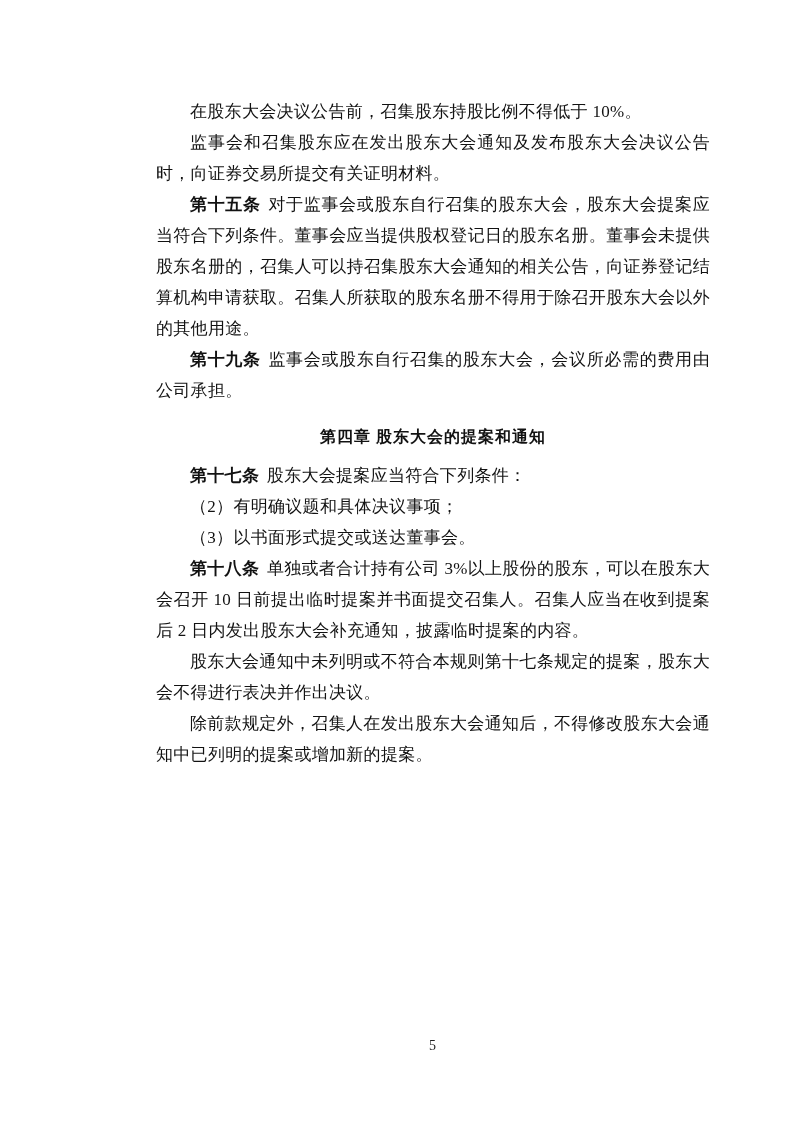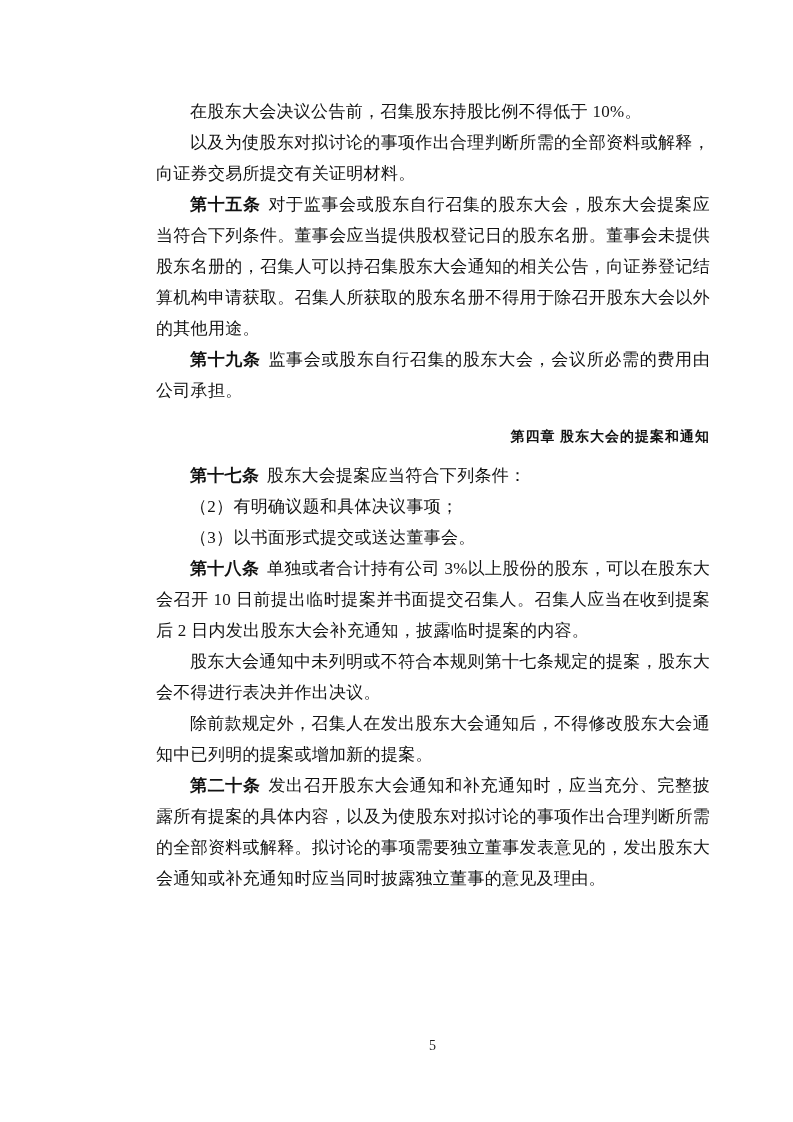--- a/index.html
+++ b/index.html
@@ -31,24 +31,24 @@
     text-align: justify;
     text-indent: 2em;
     letter-spacing: 0.3px;
     word-break: break-all;
   }
   .content p .term {
     font-weight: bold;
     margin-right: 0.45em;
   }
   .content p.chapter {
-    text-align: right;
+    text-align: center;
     text-indent: 0;
     font-weight: bold;
-    font-size: 14px;
+    font-size: 16px;
     margin-top: 15px;
     margin-bottom: 8px;
     letter-spacing: 1px;
   }
   .page-footer {
     position: absolute;
     left: 0;
     width: 100%;
     top: 1036px;
     text-align: center;
@@ -56,26 +56,25 @@
     line-height: 20px;
     color: #222222;
   }
 </style>
 </head>
 <body>
 
 <div class="page">
   <div class="content" id="document-content">
       <p><span>在股东大会决议公告前，召集股东持股比例不得低于 10%。</span></p>
-      <p><span>以及为使股东对拟讨论的事项作出合理判断所需的全部资料或解释，向证券交易所提交有关证明材料。</span></p>
+      <p><span>监事会和召集股东应在发出股东大会通知及发布股东大会决议公告时，向证券交易所提交有关证明材料。</span></p>
       <p><b class="term">第十五条</b><span>对于监事会或股东自行召集的股东大会，股东大会提案应当符合下列条件。董事会应当提供股权登记日的股东名册。董事会未提供股东名册的，召集人可以持召集股东大会通知的相关公告，向证券登记结算机构申请获取。召集人所获取的股东名册不得用于除召开股东大会以外的其他用途。</span></p>
       <p><b class="term">第十九条</b><span>监事会或股东自行召集的股东大会，会议所必需的费用由公司承担。</span></p>
       <p class="chapter"><span>第四章 股东大会的提案和通知</span></p>
       <p><b class="term">第十七条</b><span>股东大会提案应当符合下列条件：</span></p>
       <p><span>（2）有明确议题和具体决议事项；</span></p>
       <p><span>（3）以书面形式提交或送达董事会。</span></p>
       <p><b class="term">第十八条</b><span>单独或者合计持有公司 3%以上股份的股东，可以在股东大会召开 10 日前提出临时提案并书面提交召集人。召集人应当在收到提案后 2 日内发出股东大会补充通知，披露临时提案的内容。</span></p>
       <p><span>股东大会通知中未列明或不符合本规则第十七条规定的提案，股东大会不得进行表决并作出决议。</span></p>
       <p><span>除前款规定外，召集人在发出股东大会通知后，不得修改股东大会通知中已列明的提案或增加新的提案。</span></p>
-      <p><b class="term">第二十条</b><span>发出召开股东大会通知和补充通知时，应当充分、完整披露所有提案的具体内容，以及为使股东对拟讨论的事项作出合理判断所需的全部资料或解释。拟讨论的事项需要独立董事发表意见的，发出股东大会通知或补充通知时应当同时披露独立董事的意见及理由。</span></p>
     </div>
   <div class="page-footer">5</div>
 </div>
 
 </body></html>

